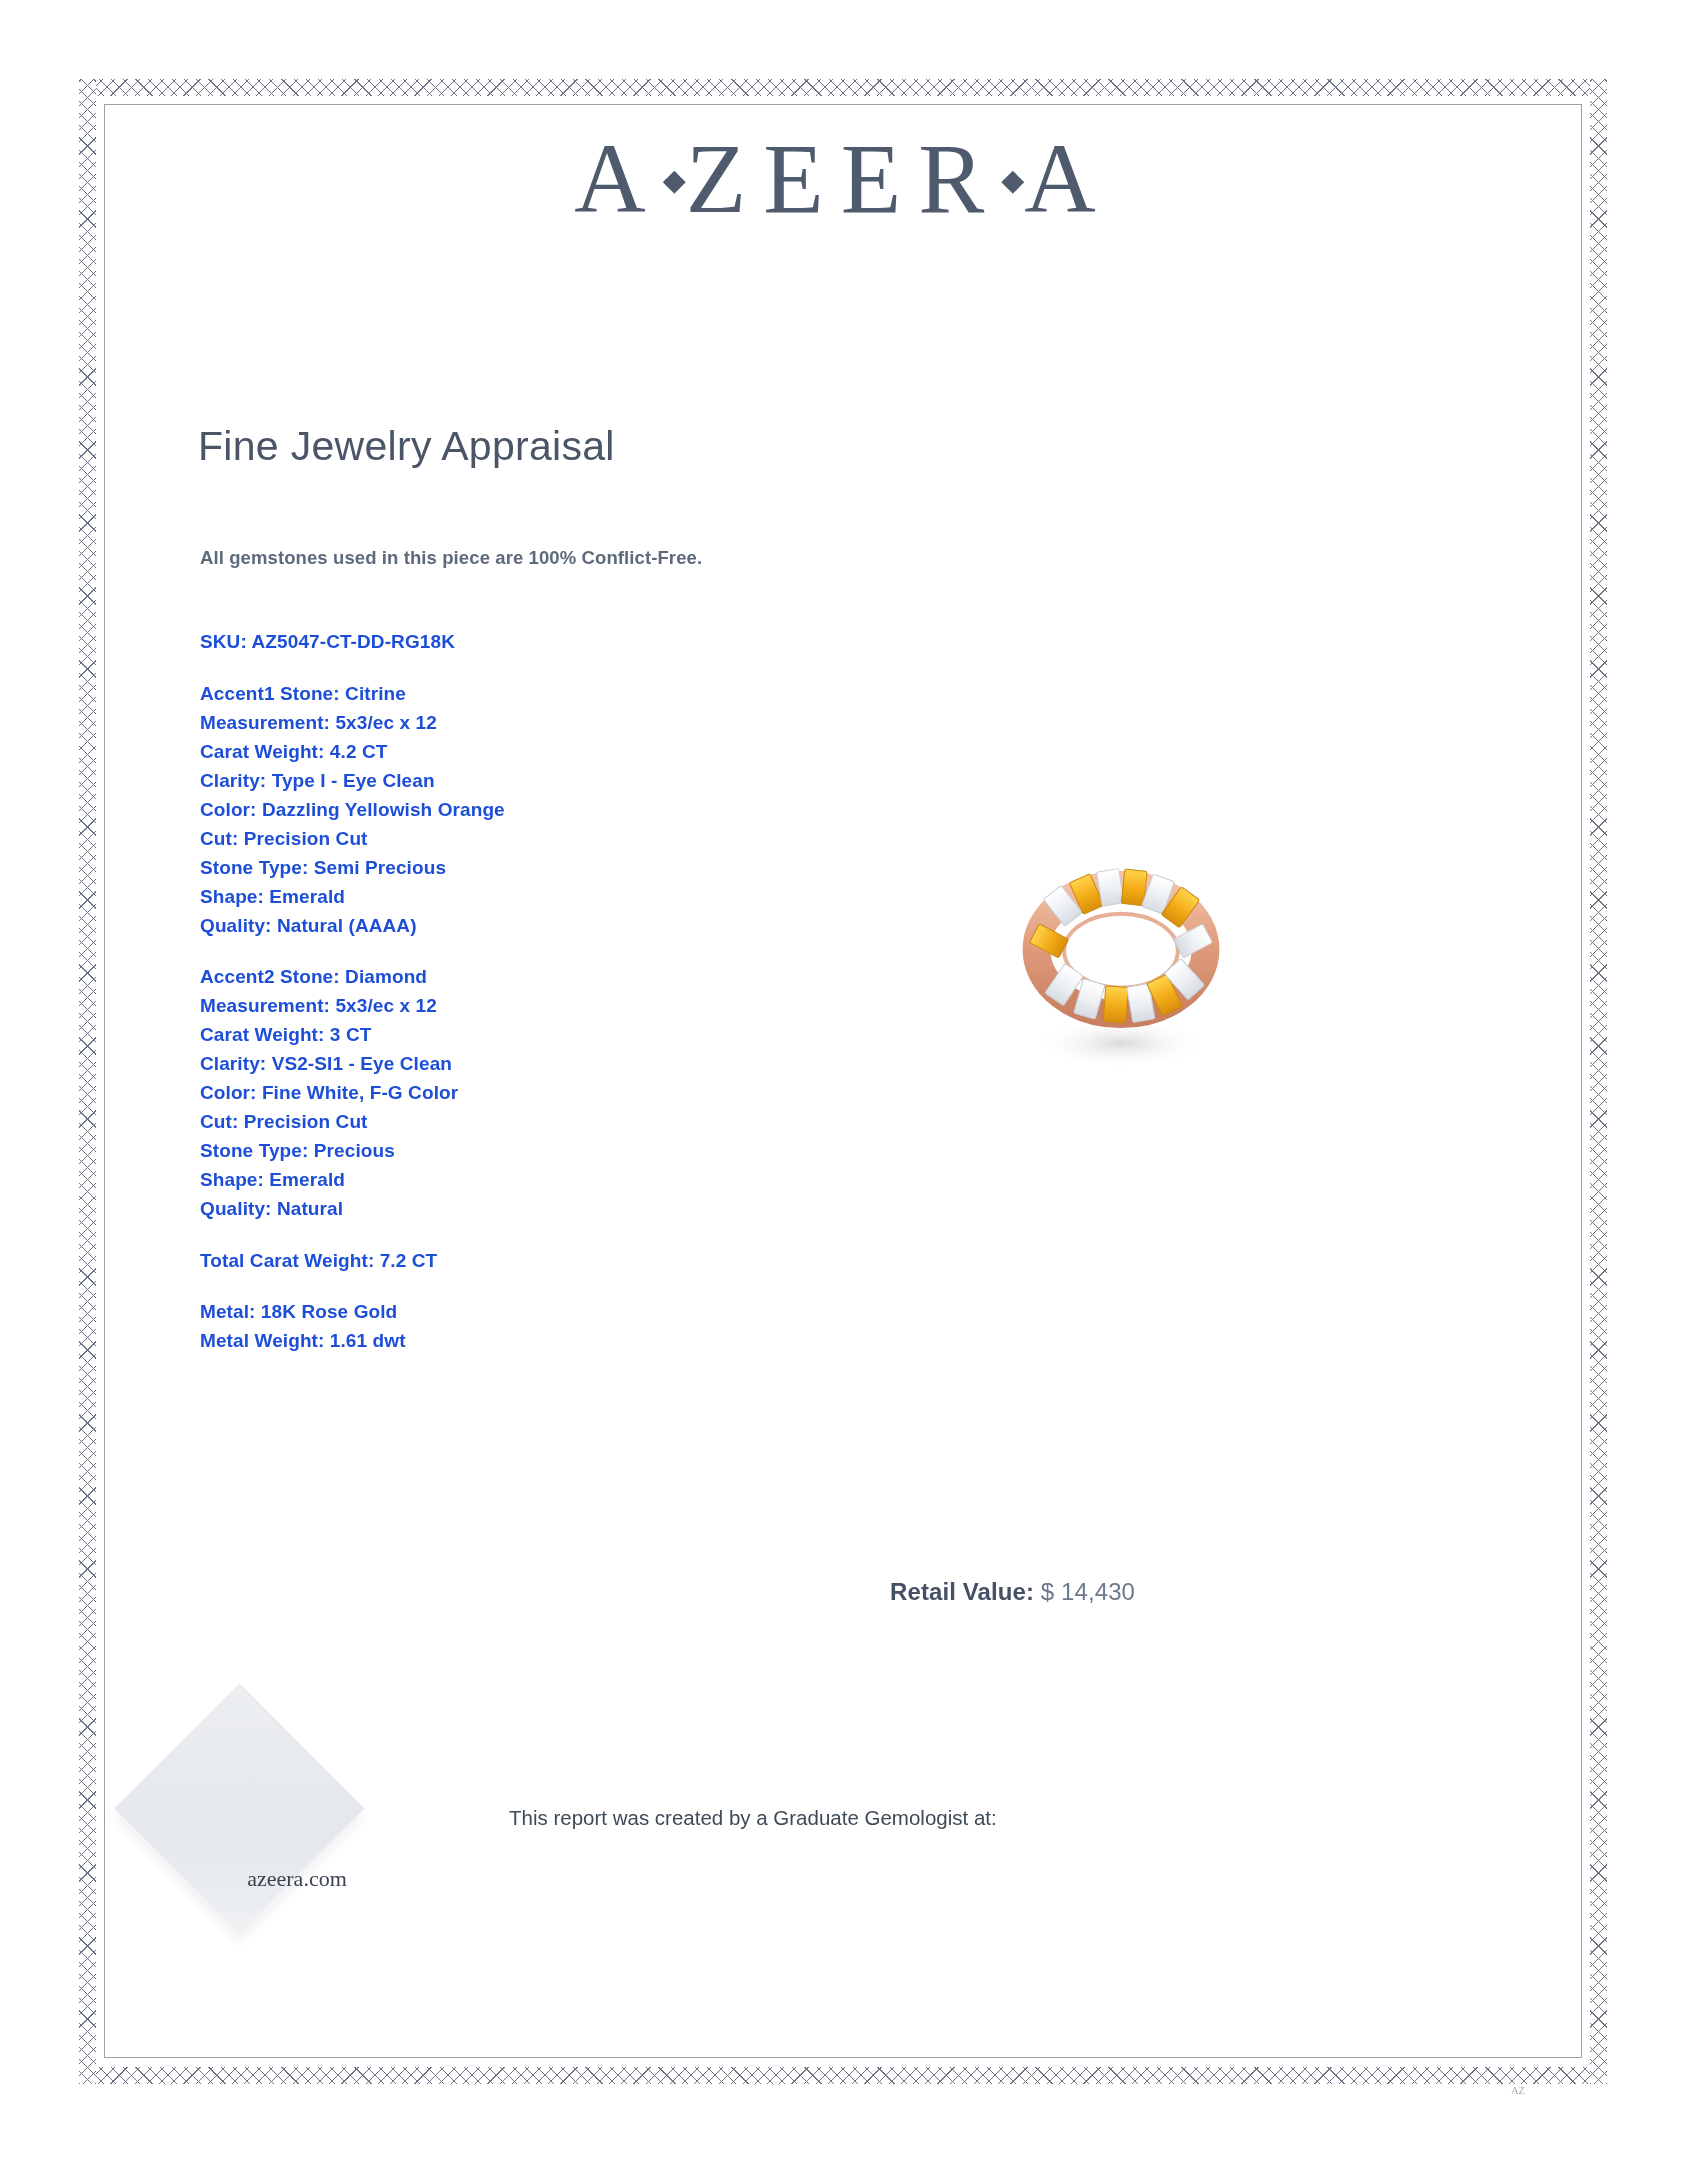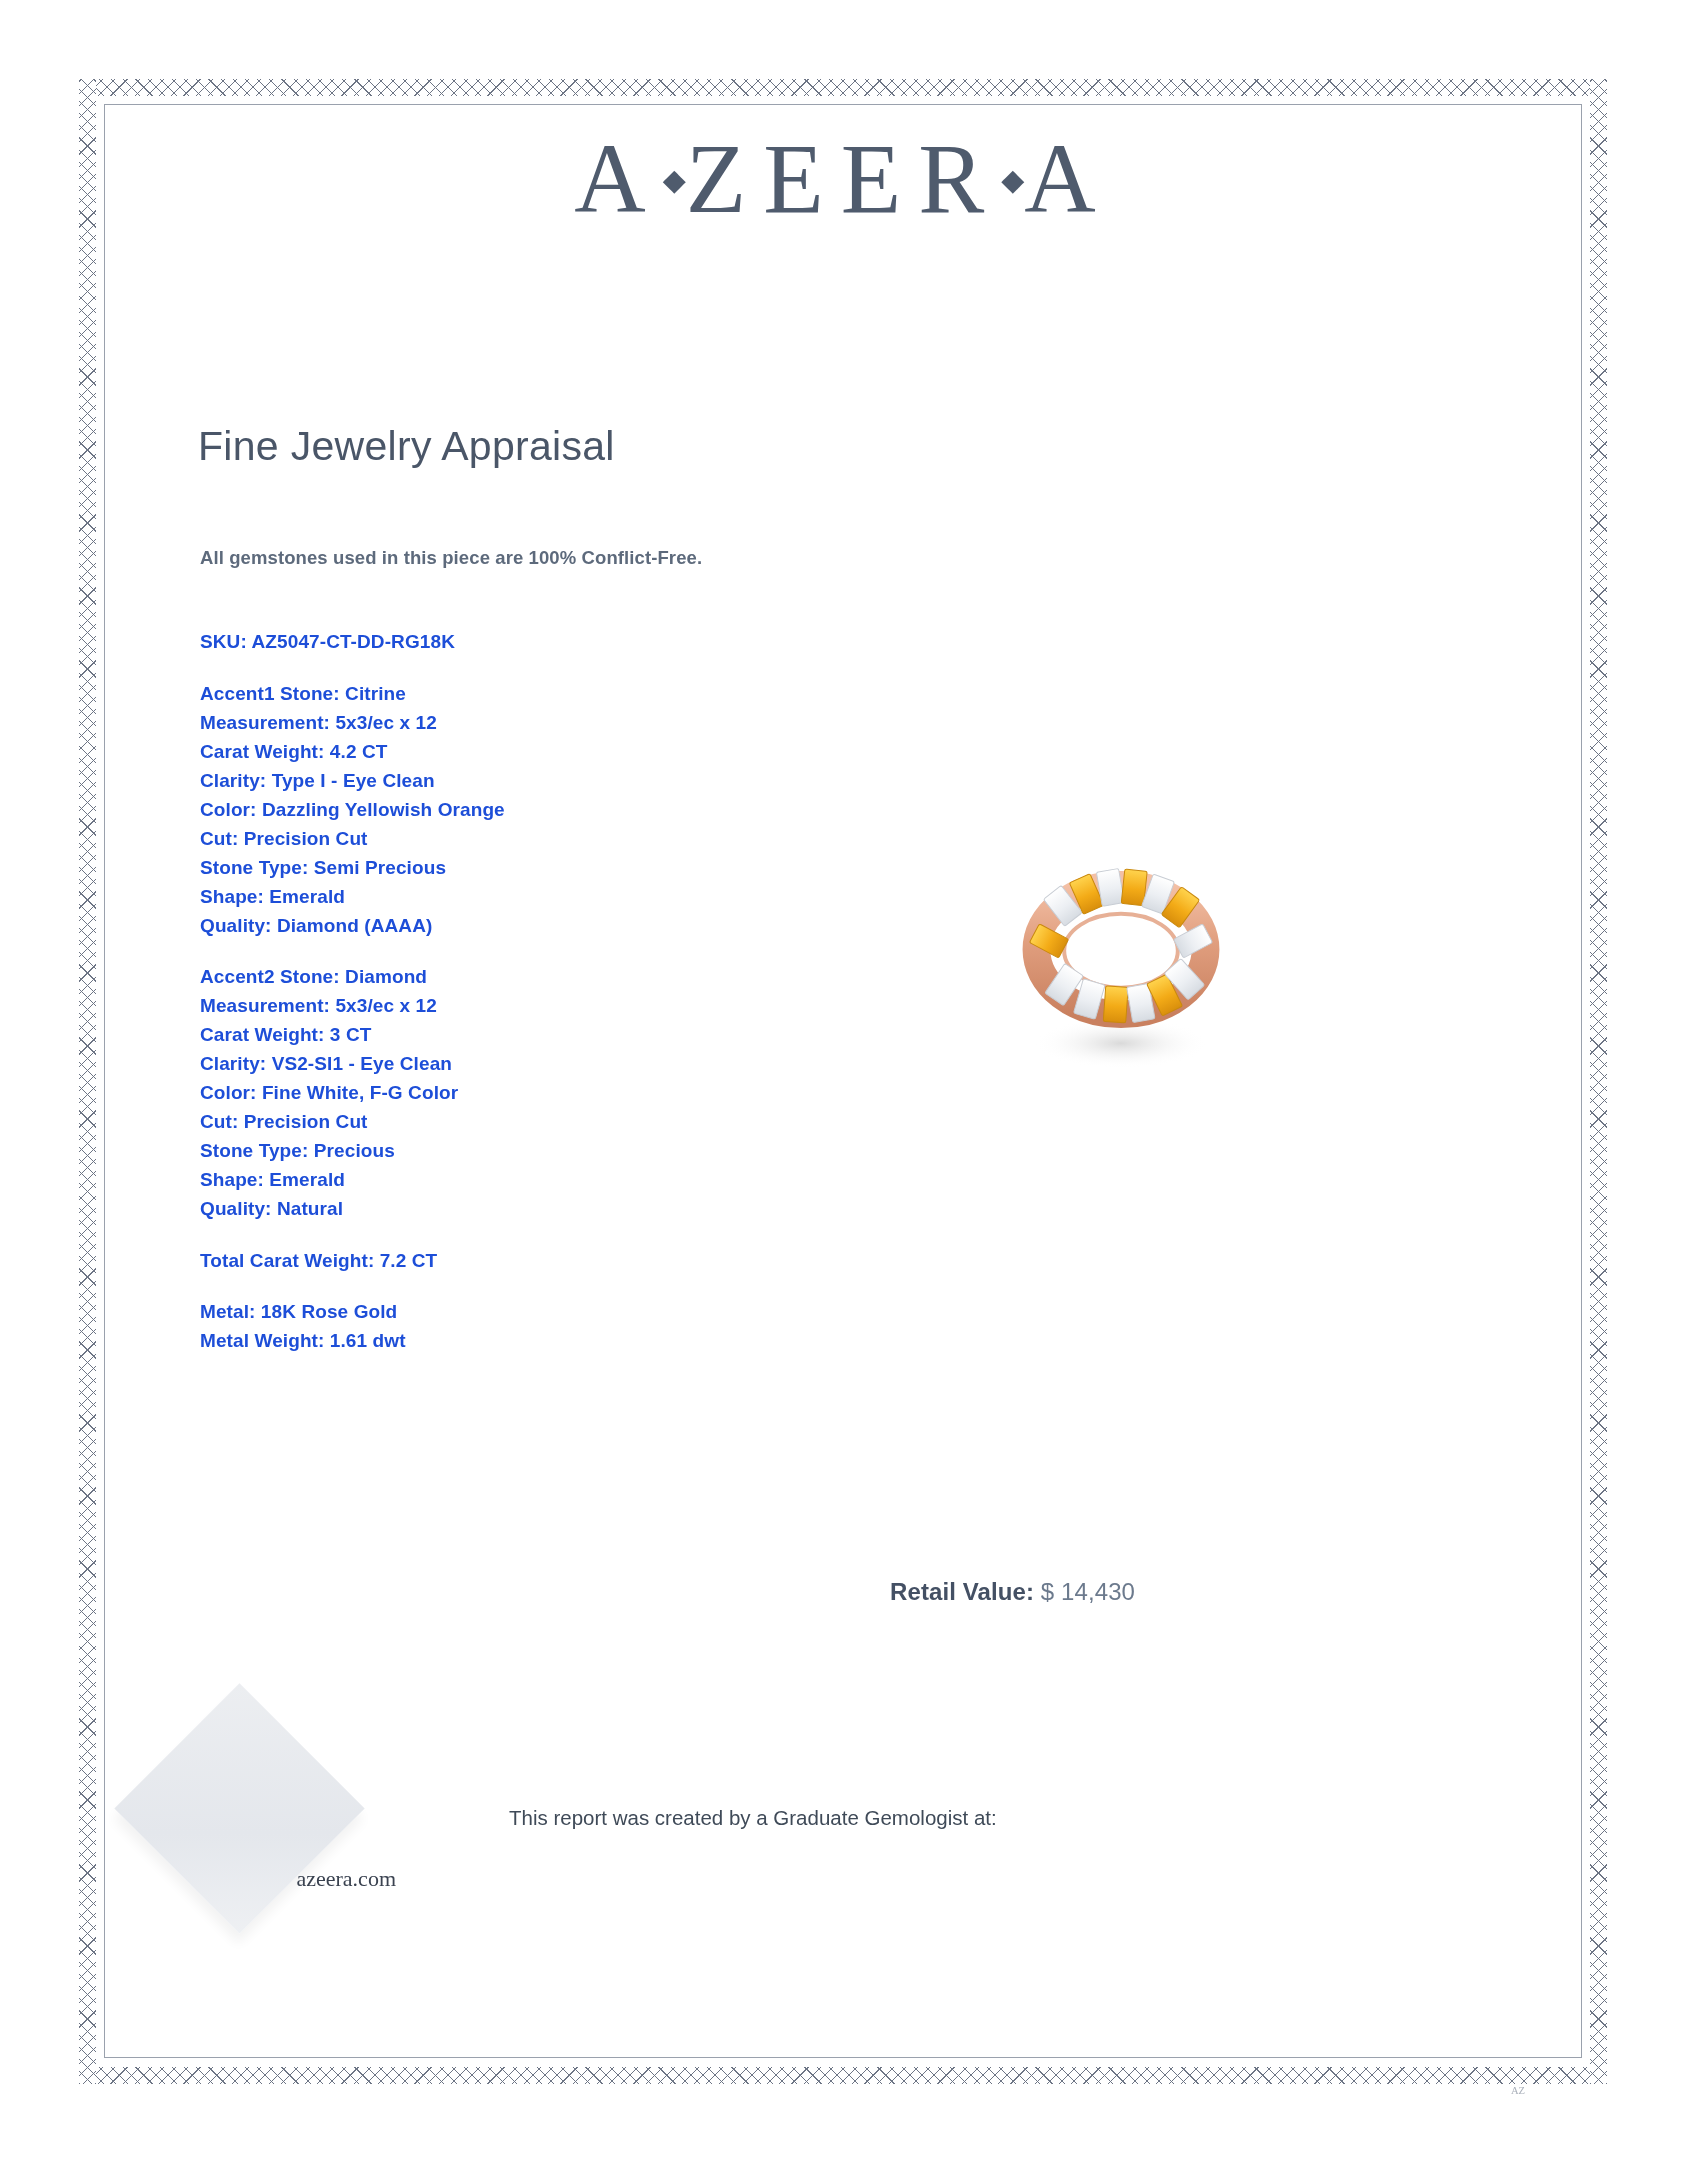--- a/index.html
+++ b/index.html
@@ -156,21 +156,21 @@
     height: 177px;
     background: linear-gradient(135deg, #eceef1 0%, #e4e7ec 60%, #eef0f3 100%);
     transform: rotate(45deg);
     box-shadow: 6.6px 8px 12px rgba(0,0,0,0.05);
   }
   .watermark-text {
     position: absolute;
     left: 198px;
     top: 1866px;
     width: 198px;
-    text-align: right;
+    text-align: center;
     font-family: "Liberation Serif", serif;
     font-size: 22px;
     color: #3a4250;
   }
   .corner-mark {
     position: absolute;
     right: 99px;
     bottom: 87px;
     font-size: 10.6px;
     color: #aab0ba;
@@ -207,21 +207,21 @@
 
     <div class="block">
       <div class="line">Accent1 Stone: Citrine</div>
       <div class="line">Measurement: 5x3/ec x 12</div>
       <div class="line">Carat Weight: 4.2 CT</div>
       <div class="line">Clarity: Type I - Eye Clean</div>
       <div class="line">Color: Dazzling Yellowish Orange</div>
       <div class="line">Cut: Precision Cut</div>
       <div class="line">Stone Type: Semi Precious</div>
       <div class="line">Shape: Emerald</div>
-      <div class="line">Quality: Diamond (AAAA)</div>
+      <div class="line">Quality: Natural (AAAA)</div>
     </div>
 
     <div class="block">
       <div class="line">Accent2 Stone: Diamond</div>
       <div class="line">Measurement: 5x3/ec x 12</div>
       <div class="line">Carat Weight: 3 CT</div>
       <div class="line">Clarity: VS2-SI1 - Eye Clean</div>
       <div class="line">Color: Fine White, F-G Color</div>
       <div class="line">Cut: Precision Cut</div>
       <div class="line">Stone Type: Precious</div>

